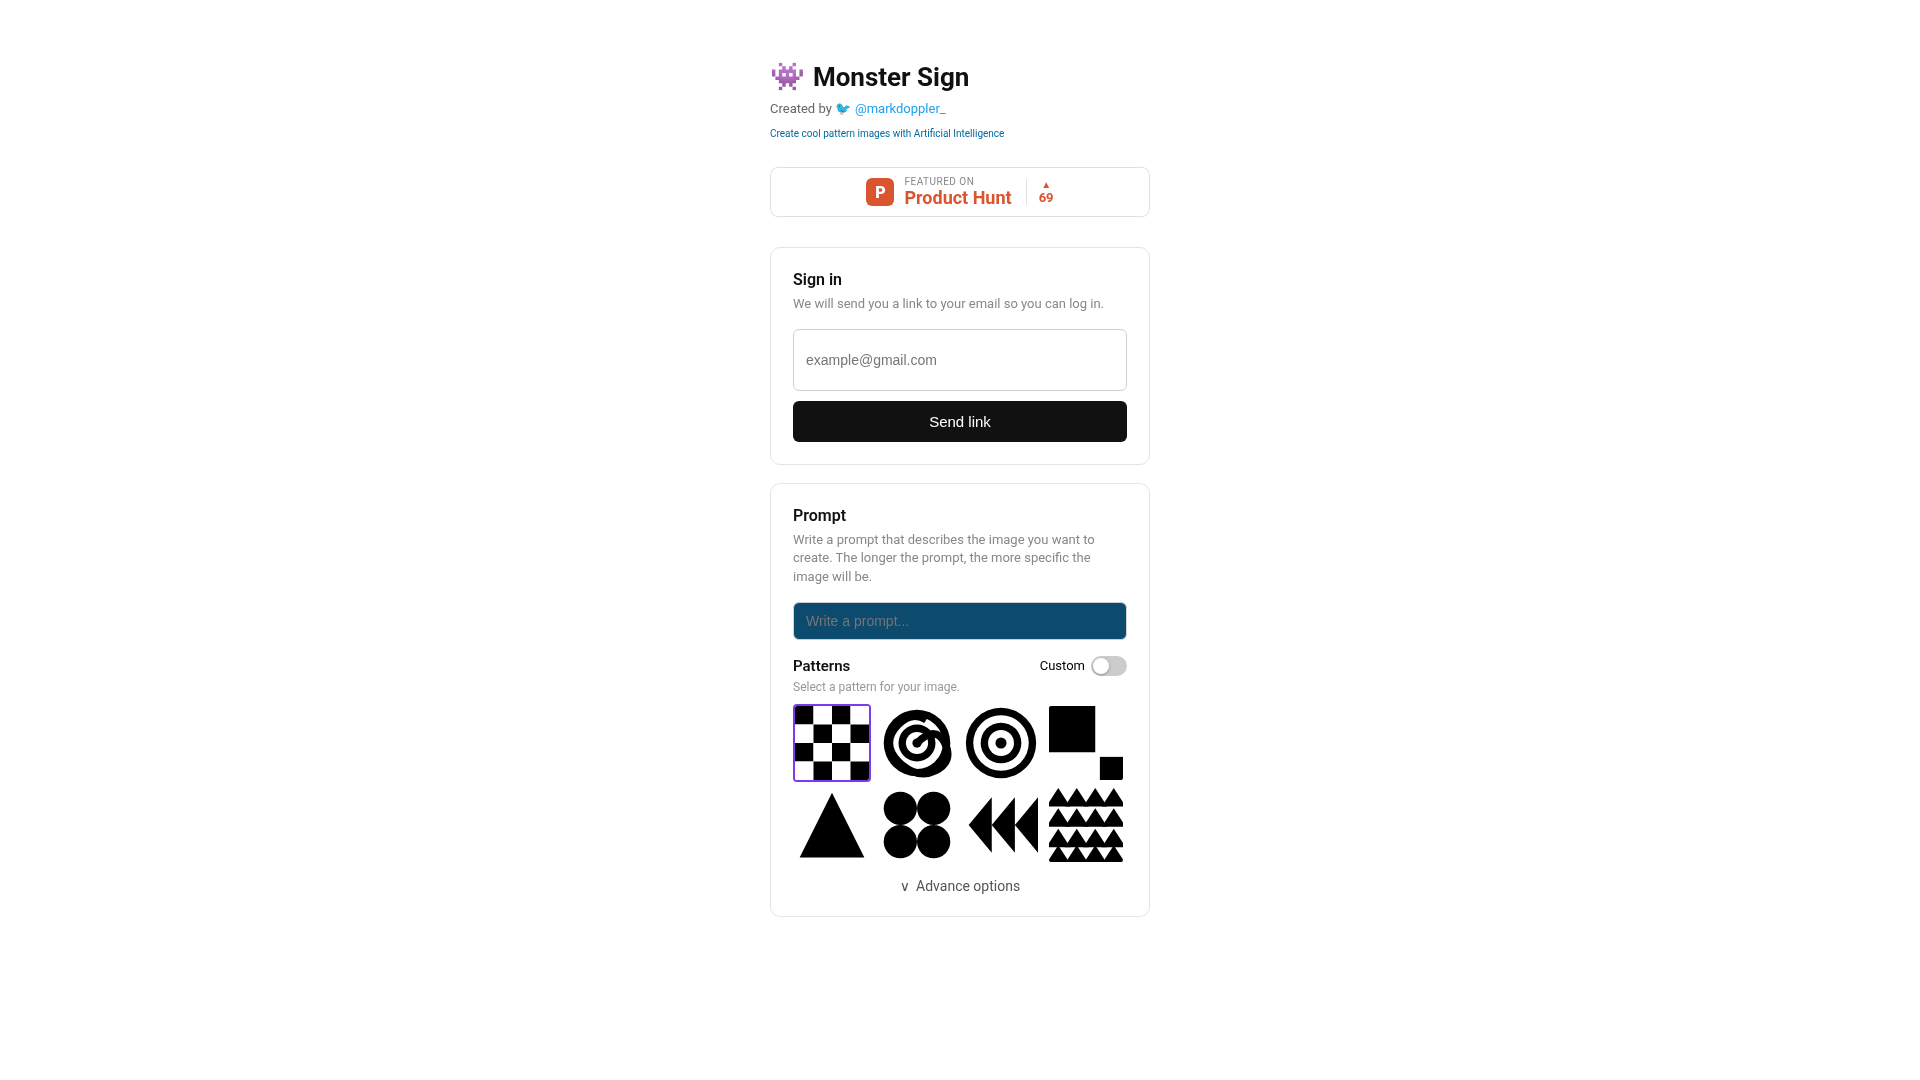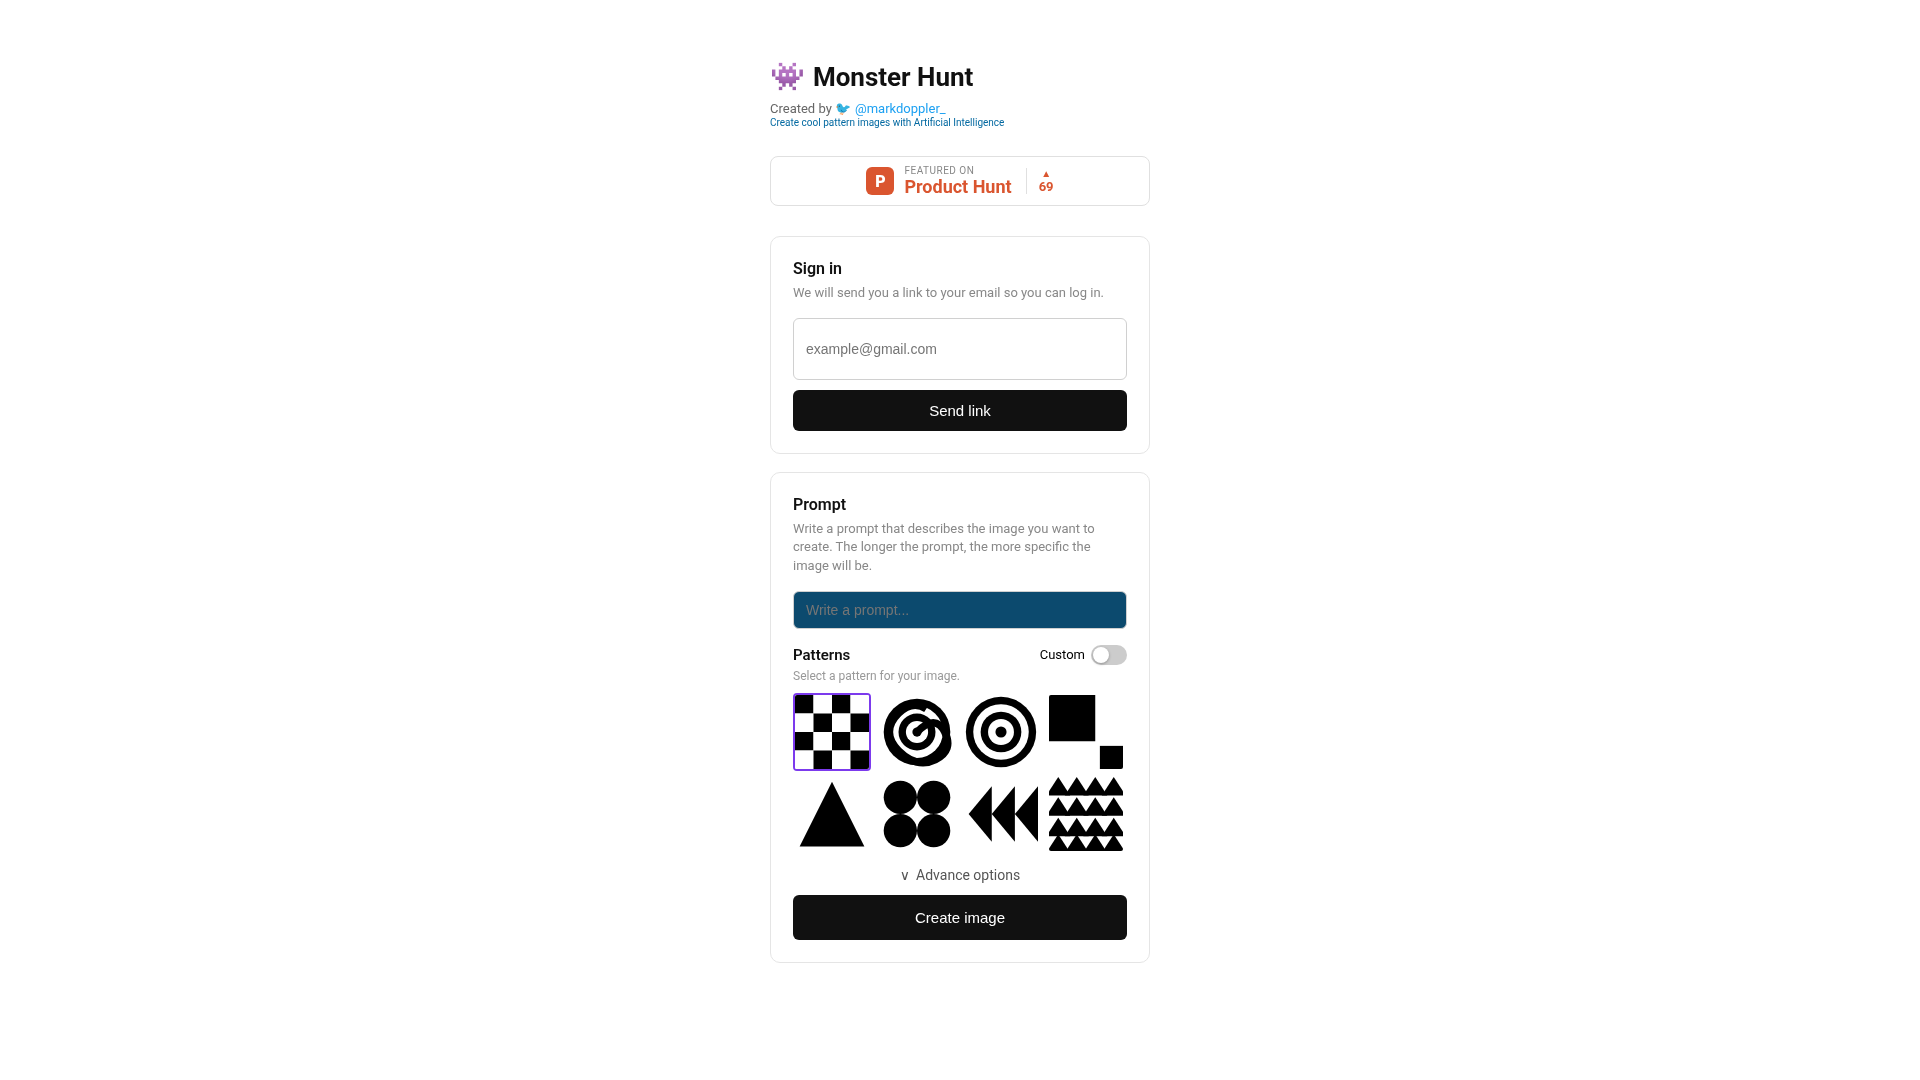--- a/index.html
+++ b/index.html
@@ -31,21 +31,21 @@
 
     .app-title {
       font-size: 26px;
       font-weight: 700;
       color: #111;
     }
 
     .created-by {
       font-size: 13px;
       color: #666;
-      margin-bottom: 1px;
+      margin-bottom: 12px;
       display: flex;
       align-items: center;
       gap: 4px;
     }
 
     .twitter-link {
       color: #1da1f2;
       text-decoration: none;
       display: flex;
       align-items: center;
@@ -279,21 +279,21 @@
       margin-top: 12px;
     }
   </style>
 </head>
 <body>
 
 <div class="container">
 
   <div class="header">
     <span style="font-size:28px;">👾</span>
-    <span class="app-title">Monster Hunt</span>
+    <span class="app-title">Monster Sign</span>
   </div>
 
   <div class="created-by">
     <span>Created by</span>
     <a class="twitter-link" href="#">
       <span class="twitter-bird">🐦</span>
       <span>@markdoppler_</span>
     </a>
   </div>
 
@@ -447,16 +447,15 @@
 
     </div>
 
     
     <div class="advance-options">
       <span>∨</span>
       <span>Advance options</span>
     </div>
 
     
-    <button class="create-image-btn">Create image</button>
   </div>
 
 </div>
 
 </body></html>

